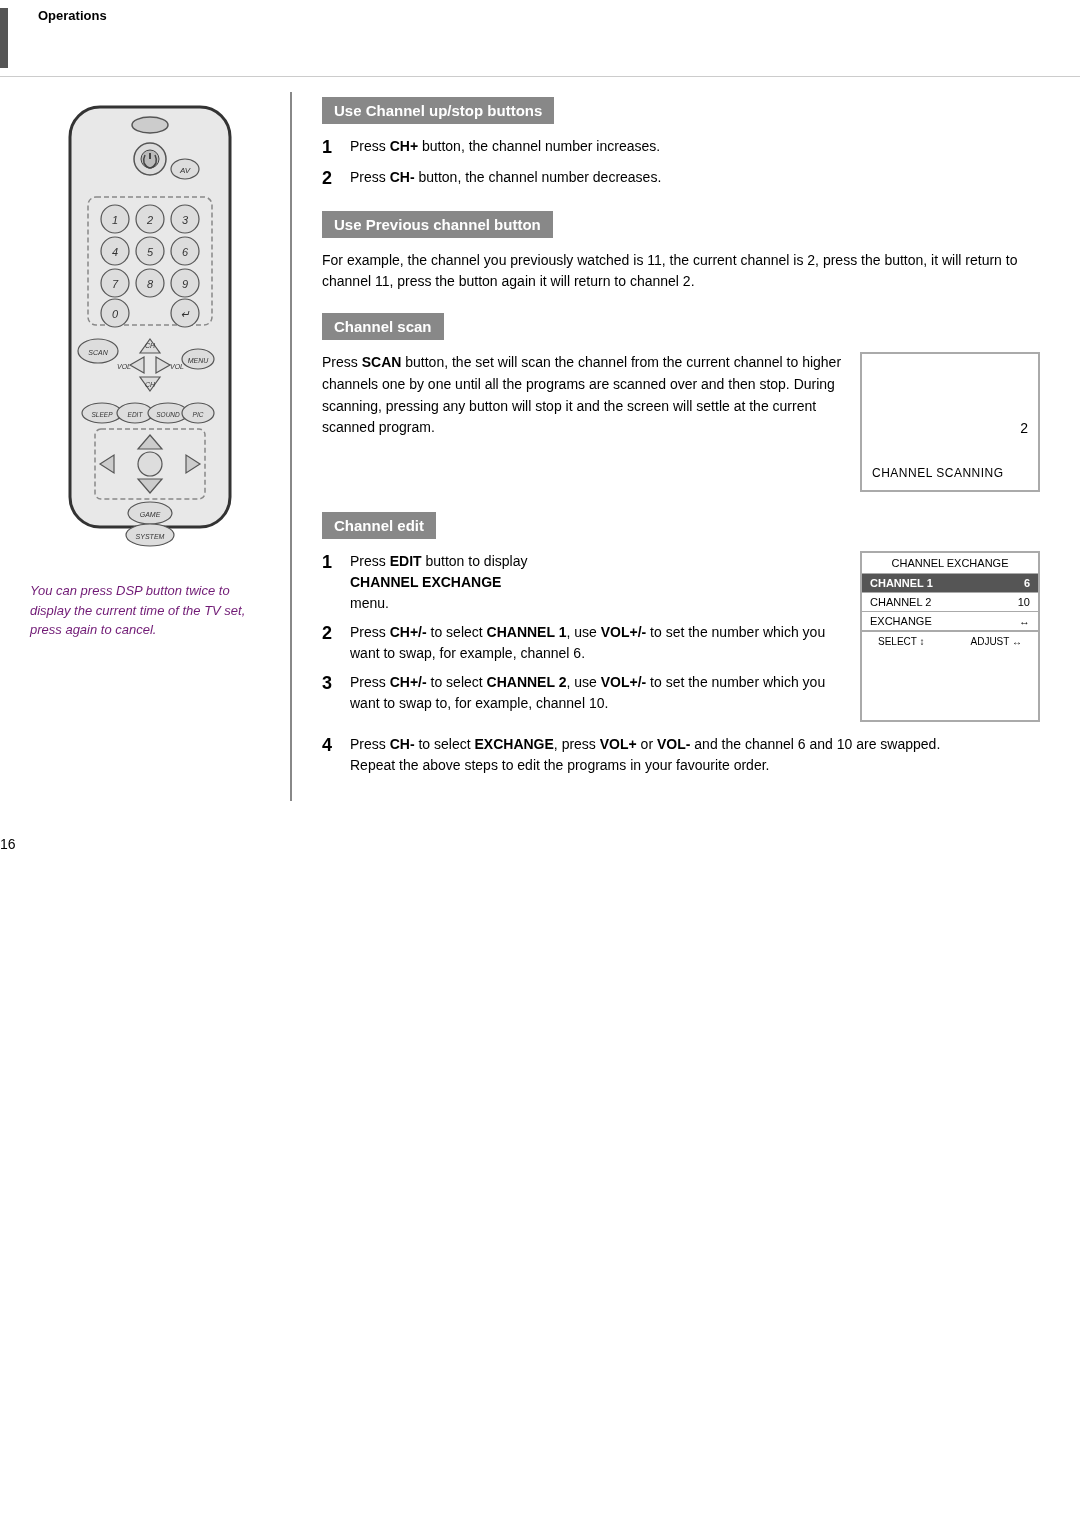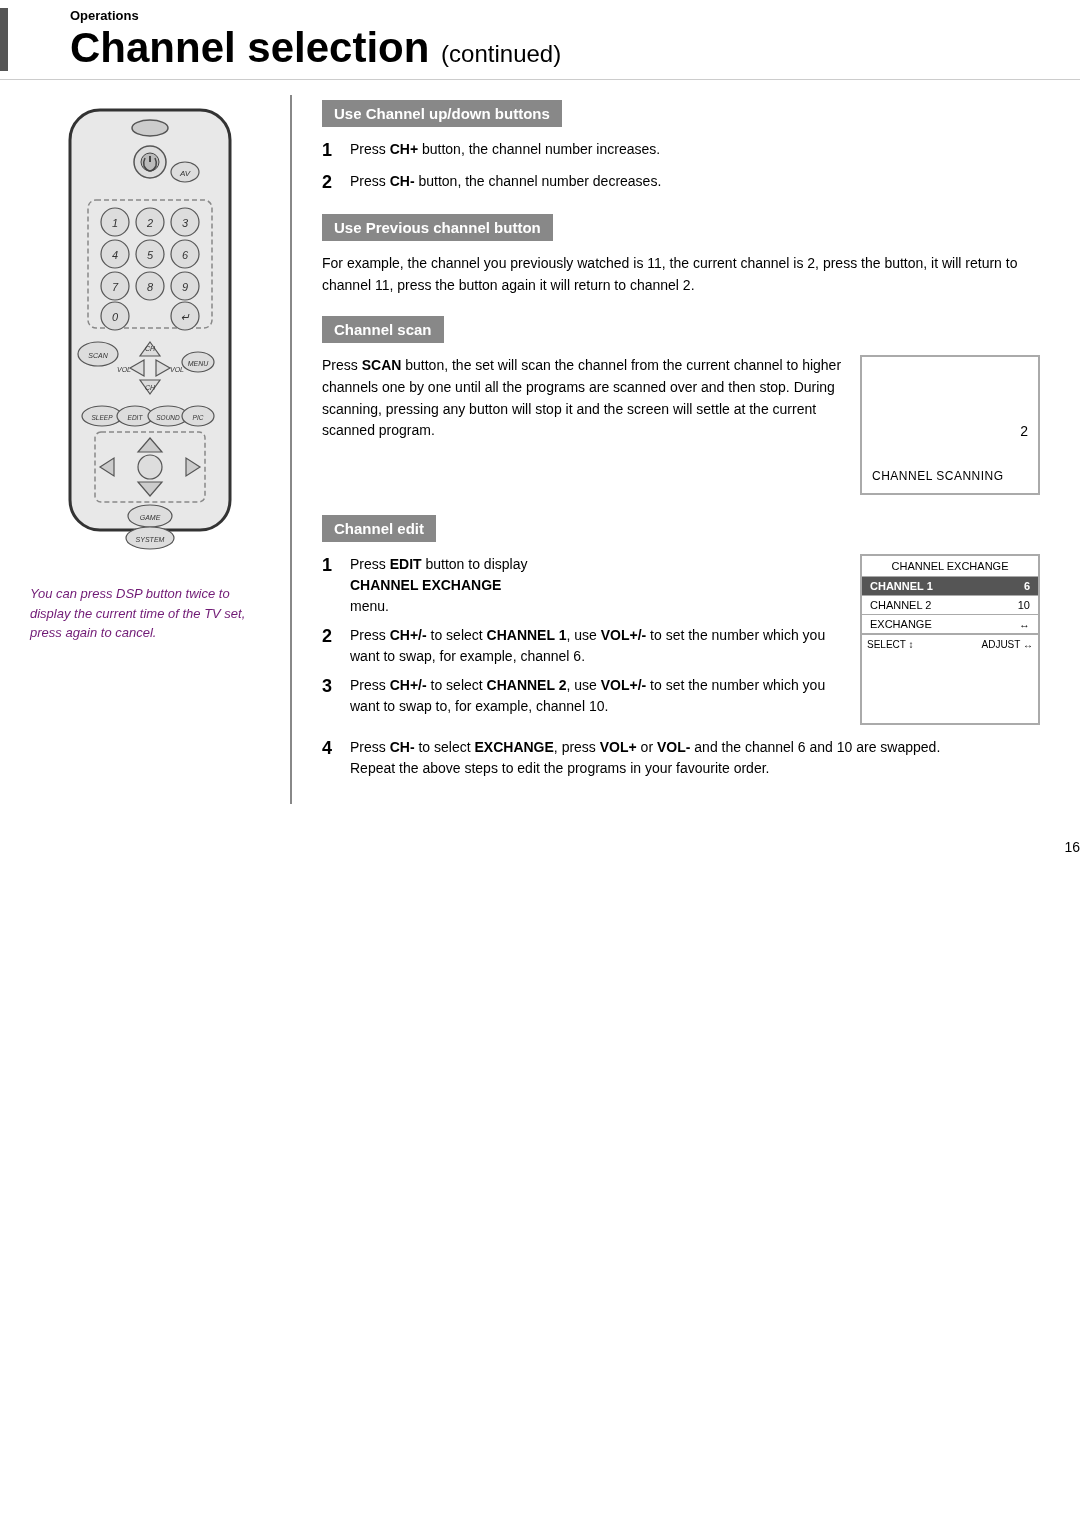--- a/index.html
+++ b/index.html
@@ -27,23 +27,22 @@
       padding: 8px 40px 8px 0;
     }
     .left-accent {
       width: 8px;
       background: #555;
       margin-right: 30px;
       min-height: 60px;
     }
     .header-content {
       display: flex;
-      flex-direction: column;
+      flex-direction: row;
       justify-content: flex-start;
-      margin-left: 32px;
     }
     .operations-label {
       font-size: 13px;
       font-weight: bold;
       color: #000;
       margin-bottom: 2px;
     }
     .page-title {
       font-size: 42px;
       font-weight: bold;
@@ -215,51 +214,47 @@
       background: #555;
       color: #fff;
       font-weight: bold;
     }
     .exchange-row.border-bottom {
       border-bottom: 1px solid #aaa;
     }
     .exchange-footer {
       display: flex;
       justify-content: space-between;
-      padding: 4px 5px;
+      padding: 4px 16px;
       font-size: 10px;
       border-top: 1px solid #aaa;
     }
 
     
     .page-number {
-      text-align: right;
+      text-align: left;
       font-size: 14px;
       padding: 20px 0;
       color: #000;
     }
 
     
     .remote-svg {
       width: 220px;
       height: 460px;
     }
   </style>
 </head>
 <body>
 <div class="page">
 
   <div class="top-bar">
     <div class="left-accent"></div>
     <div class="header-content">
       <div class="operations-label">Operations</div>
-      <div class="page-title">
-        <span>Channel selection</span>
-        <span class="continued"> (continued)</span>
-      </div>
     </div>
   </div>
 
 
   <div class="main-content">
 
     <div class="left-col">
 
       <div class="remote-container">
         <svg viewBox="0 0 220 460" class="remote-svg" xmlns="http://www.w3.org/2000/svg">
@@ -359,21 +354,21 @@
       </div>
 
       <div class="bottom-note">You can press DSP button twice to display the current time of the TV set, press again to cancel.</div>
     </div>
 
     <div class="divider"></div>
 
     <div class="right-col">
 
       <div class="section-block">
-        <div class="section-header">Use Channel up/down buttons</div>
+        <div class="section-header">Use Channel up/stop buttons</div>
         <div class="step-item">
           <span class="step-num">1</span>
           <span class="step-text">Press <strong>CH+</strong> button, the channel number increases.</span>
         </div>
         <div class="step-item">
           <span class="step-num">2</span>
           <span class="step-text">Press <strong>CH-</strong> button, the channel number decreases.</span>
         </div>
       </div>
 

